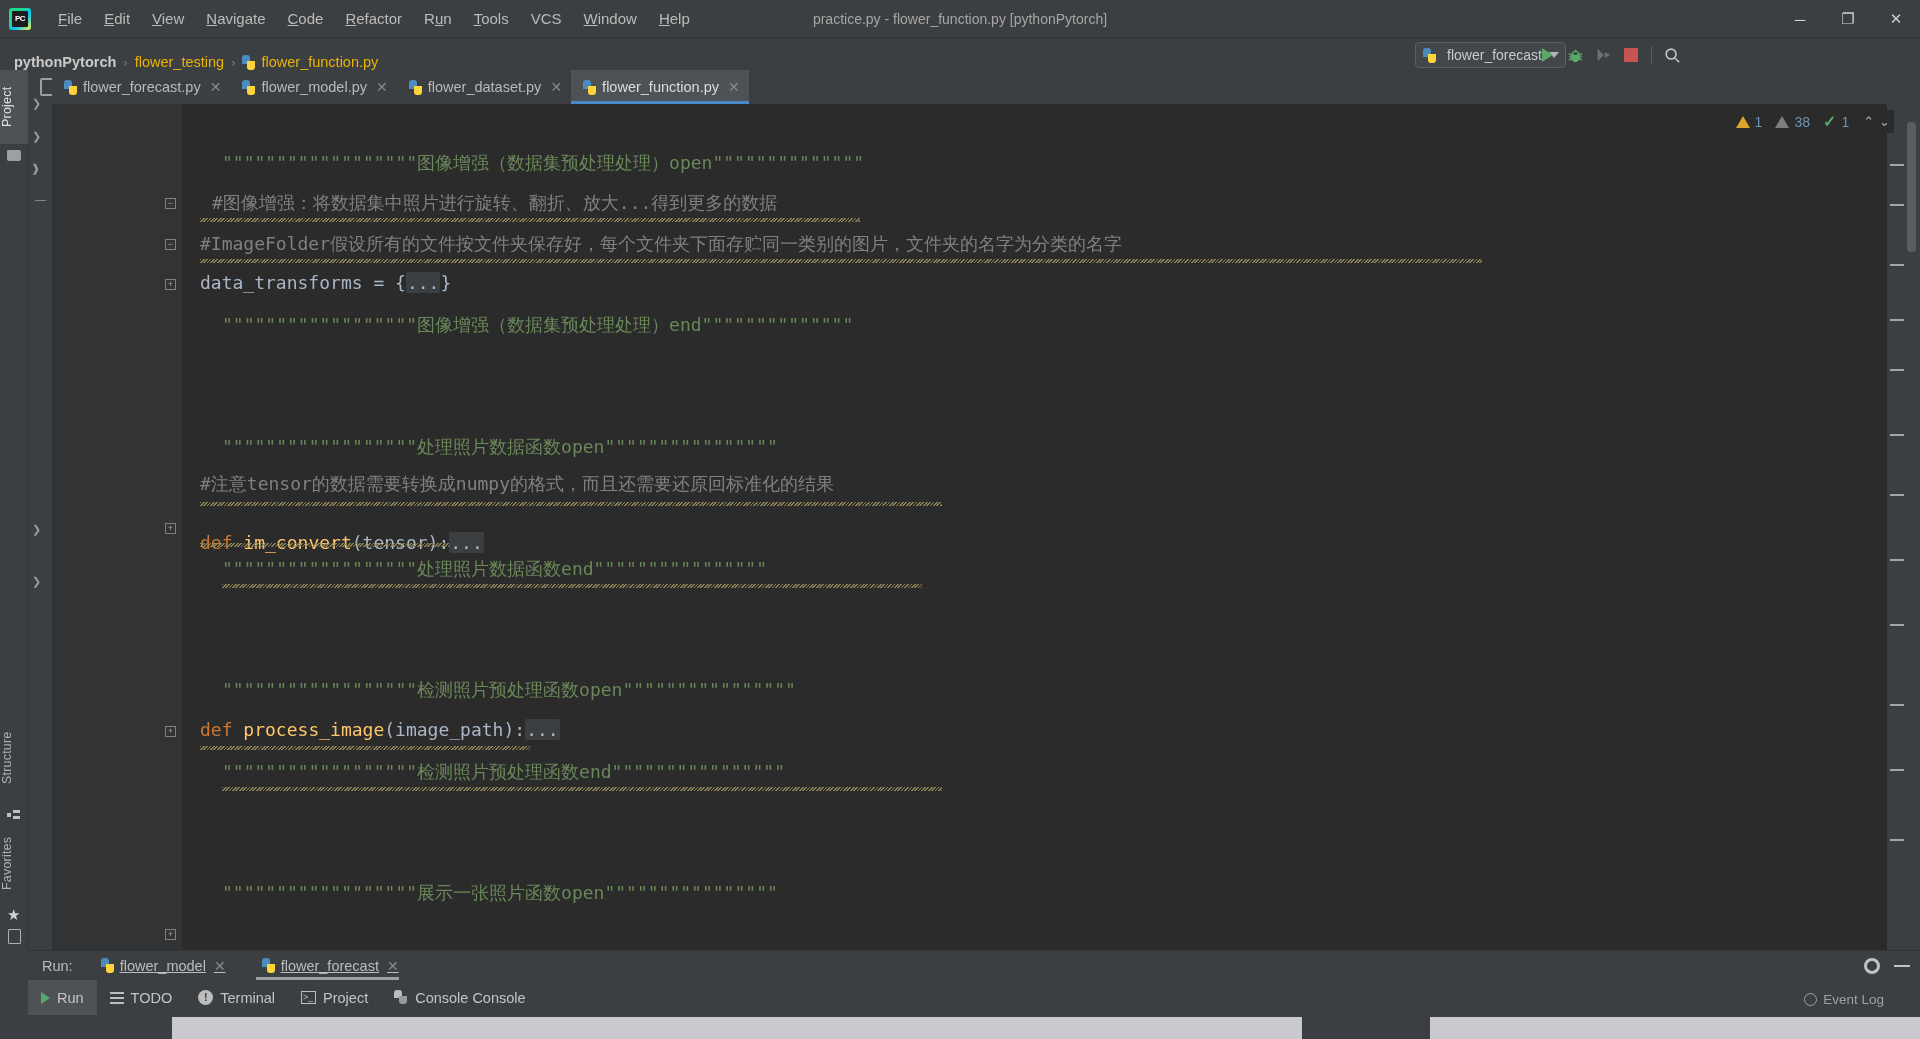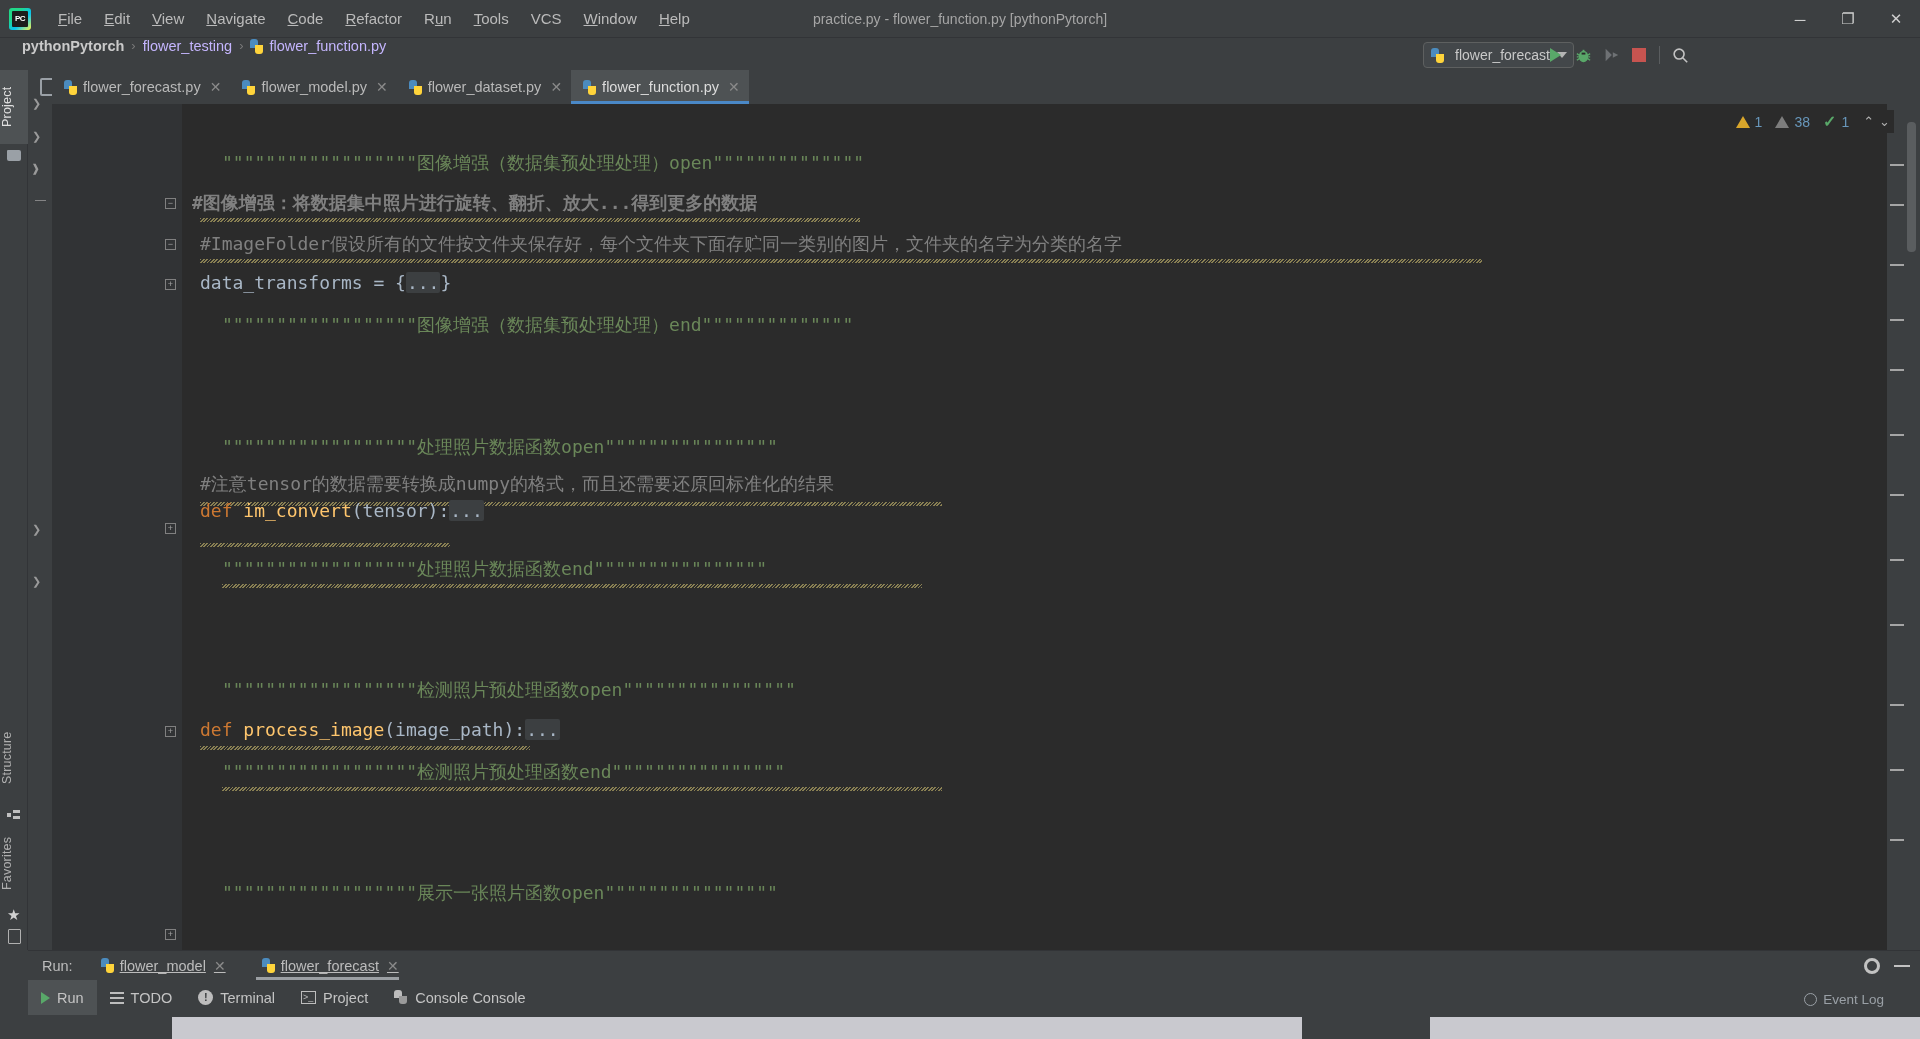--- a/index.html
+++ b/index.html
@@ -43,24 +43,24 @@
     position: absolute; right: 0; top: 0; height: 38px; display: flex;
     align-items: center; z-index: 4;
   }
   .win-btn {
     width: 48px; height: 38px; display: flex; align-items: center;
     justify-content: center; color: #cfcfcf; font-size: 15px;
   }
 
   
   .navbar {
-    position: absolute; left: 8px; top: 38px; width: 1696px; height: 32px;
-    display: flex; align-items: flex-start; background: #3c3f41;
-  }
-  .crumb { display: flex; align-items: center; color: #c4b5fd; font-size: 14.5px; }
+    position: absolute; left: 0; top: 38px; width: 1696px; height: 32px;
+    display: flex; align-items: flex-end; background: #3c3f41;
+  }
+  .crumb { display: flex; align-items: center; color: #eab308; font-size: 14.5px; }
   .crumb.bold { font-weight: bold; color: #cacaca; }
   .crumb-sep { color: #7a7a7a; margin: 0 7px; font-size: 13px; }
   .pyfile-icon {
     width: 14px; height: 15px; margin-right: 5px; position: relative; flex: 0 0 auto;
   }
   .pyfile-icon::before {
     content: ""; position: absolute; left: 0; top: 0; width: 8px; height: 9px;
     background: #4b8bbe; border-radius: 3px 3px 0 0;
   }
   .pyfile-icon::after {
@@ -429,30 +429,30 @@
     <div id="foldmarks">
         <div class="foldmark" style="left: 113px; top: 94.2px;">−</div>
         <div class="foldmark" style="left: 113px; top: 134.8px;">−</div>
         <div class="foldmark" style="left: 113px; top: 175.4px;">+</div>
         <div class="foldmark" style="left: 113px; top: 419px;">+</div>
         <div class="foldmark" style="left: 113px; top: 622px;">+</div>
         <div class="foldmark" style="left: 113px; top: 825px;">+</div>
       </div>
     <div class="codearea" id="codearea">
         <div class="cline" style="top: 46.6px; left: 40px;"><span class="c-str">""""""""""""""""""图像增强（数据集预处理处理）open""""""""""""""</span></div>
-        <div class="cline" style="top: 87.2px; left: 10px; font-weight: bold;"><span class="c-cmt">#图像增强：将数据集中照片进行旋转、翻折、放大...得到更多的数据</span></div>
+        <div class="cline" style="top: 87.2px; left: 30px;"><span class="c-cmt">#图像增强：将数据集中照片进行旋转、翻折、放大...得到更多的数据</span></div>
         <div class="squig" style="left: 18px; top: 114.2px; width: 660px;"></div>
         <div class="cline" style="top: 127.8px; left: 18px;"><span class="c-cmt">#ImageFolder假设所有的文件按文件夹保存好，每个文件夹下面存贮同一类别的图片，文件夹的名字为分类的名字</span></div>
         <div class="squig" style="left: 18px; top: 154.8px; width: 1282px;"></div>
         <div class="cline" style="top: 168.4px; left: 18px;"><span class="c-def">data_transforms = {</span><span class="folded">...</span><span class="c-def">}</span></div>
         <div class="cline" style="top: 209px; left: 40px;"><span class="c-str">""""""""""""""""""图像增强（数据集预处理处理）end""""""""""""""</span></div>
         <div class="cline" style="top: 330.8px; left: 40px;"><span class="c-str">""""""""""""""""""处理照片数据函数open""""""""""""""""</span></div>
         <div class="cline" style="top: 368px; left: 18px;"><span class="c-cmt">#注意tensor的数据需要转换成numpy的格式，而且还需要还原回标准化的结果</span></div>
         <div class="squig" style="left: 18px; top: 398.4px; width: 742px;"></div>
-        <div class="cline" style="top: 396px; left: 18px;"><span class="c-kw">def </span><span class="c-fn">im_convert</span><span class="c-def">(tensor):</span><span class="folded">...</span></div>
+        <div class="cline" style="top: 428px; left: 18px;"><span class="c-kw">def </span><span class="c-fn">im_convert</span><span class="c-def">(tensor):</span><span class="folded">...</span></div>
         <div class="squig" style="left: 18px; top: 439px; width: 250px;"></div>
         <div class="cline" style="top: 452.6px; left: 40px;"><span class="c-str">""""""""""""""""""处理照片数据函数end""""""""""""""""</span></div>
         <div class="squig" style="left: 40px; top: 479.6px; width: 700px;"></div>
         <div class="cline" style="top: 574.4px; left: 40px;"><span class="c-str">""""""""""""""""""检测照片预处理函数open""""""""""""""""</span></div>
         <div class="cline" style="top: 615px; left: 18px;"><span class="c-kw">def </span><span class="c-fn">process_image</span><span class="c-def">(image_path):</span><span class="folded">...</span></div>
         <div class="squig" style="left: 18px; top: 642px; width: 330px;"></div>
         <div class="cline" style="top: 655.6px; left: 40px;"><span class="c-str">""""""""""""""""""检测照片预处理函数end""""""""""""""""</span></div>
         <div class="squig" style="left: 40px; top: 682.6px; width: 720px;"></div>
         <div class="cline" style="top: 777.4px; left: 40px;"><span class="c-str">""""""""""""""""""展示一张照片函数open""""""""""""""""</span></div>
         <div class="cline" style="top: 818px; left: 18px; margin-top: 36px;"><span class="c-kw">def </span><span class="c-fn">imshow</span><span class="c-def">(image, ax=</span><span class="c-kw">None</span><span class="c-def">, title=</span><span class="c-kw">None</span><span class="c-def">):</span><span class="folded">   </span></div>

